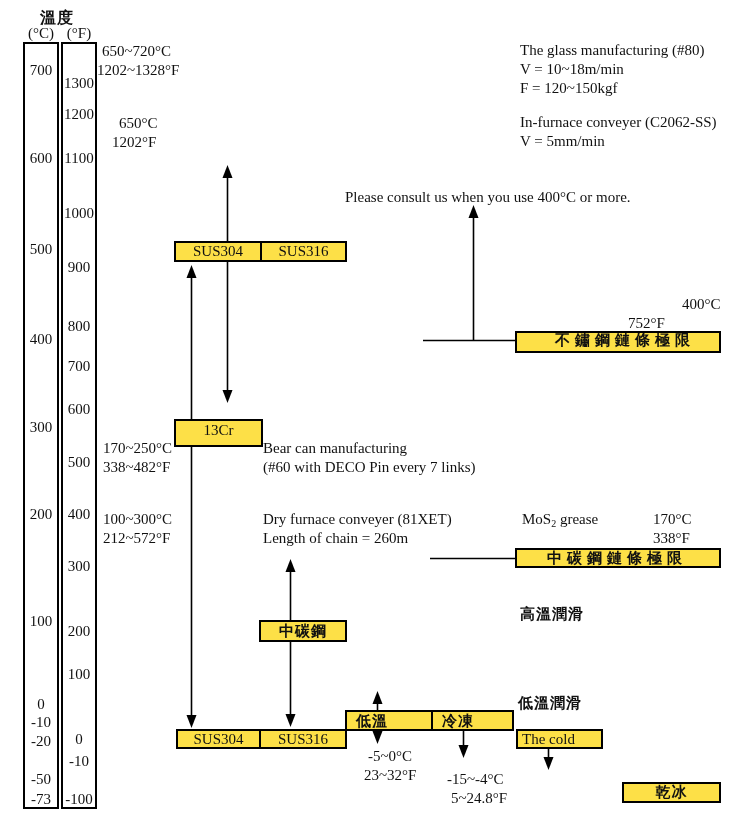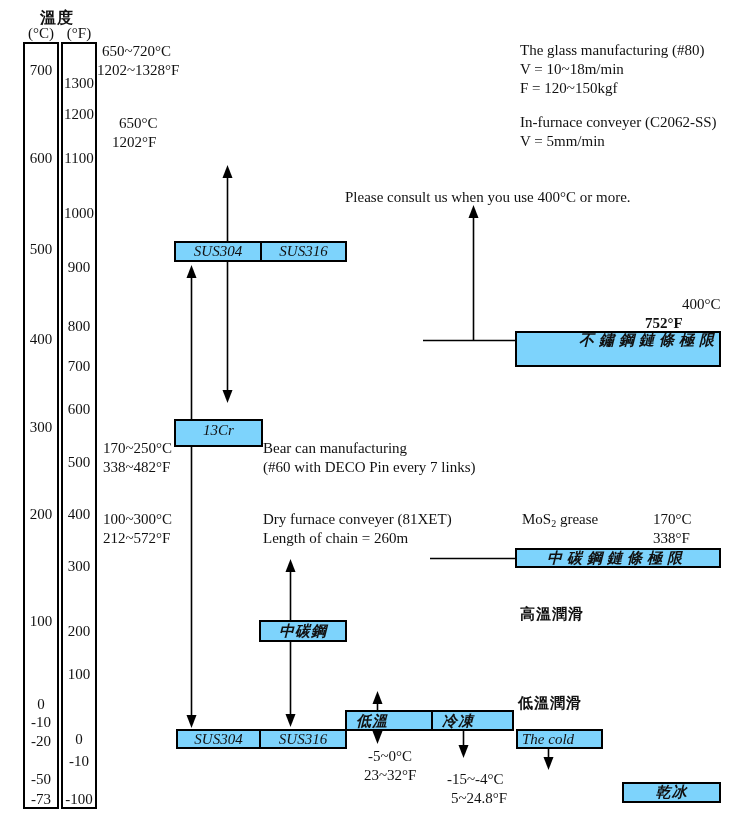--- a/index.html
+++ b/index.html
@@ -3,22 +3,22 @@
 <meta charset="utf-8">
 <style>
   html,body{margin:0;padding:0;background:#fff;}
   #page{position:relative;width:745px;height:831px;background:#ffffff;
         font-family:"Liberation Serif","DejaVu Serif",serif;color:#111;overflow:hidden;}
   #arrow-layer{position:absolute;left:0;top:0;z-index:1;}
   .txt{position:absolute;font-size:15px;line-height:19px;white-space:nowrap;z-index:3;}
   .cjk{font-weight:bold;letter-spacing:1px;}
   .scale-col{position:absolute;border:2px solid #000;background:#fff;box-sizing:border-box;z-index:2;}
   .tick{position:absolute;width:36px;text-align:center;font-size:15px;line-height:18px;z-index:3;}
-  .box{position:absolute;border:2px solid #000;background:#7dd3fc;box-sizing:border-box;
-       font-size:15px;text-align:center;overflow:hidden;z-index:2;font-style:italic;}
+  .box{position:absolute;border:2px solid #000;background:#fde047;box-sizing:border-box;
+       font-size:15px;text-align:center;overflow:hidden;z-index:2;}
   .box .lbl{display:block;}
   .limit-lbl{font-weight:bold;letter-spacing:5px;font-size:15px;}
   sub.ss{font-size:10px;vertical-align:-3px;}
 </style>
 </head>
 <body>
 
 <div id="page">
 
   <svg id="arrow-layer" width="745" height="831" viewBox="0 0 745 831">
@@ -116,34 +116,34 @@
     <div>V = 10~18m/min</div>
     <div>F = 120~150kgf</div>
   </div>
   <div class="txt" style="left:520px;top:113px;">
     <div>In-furnace conveyer (C2062-SS)</div>
     <div>V = 5mm/min</div>
   </div>
 
   <div class="txt" style="left:345px;top:188px;">Please consult us when you use 400°C or more.</div>
   <div class="txt" style="left:653px;top:295px;margin-left:29px;">400°C</div>
-  <div class="txt" style="left:645px;top:314px;font-weight:bold;">752°F</div>
+  <div class="txt" style="left:628px;top:314px;">752°F</div>
 
   <div class="box" style="left:174px;top:241px;width:88px;height:21px;line-height:17px;">
     <span class="lbl">SUS304</span>
   </div>
   <div class="box" style="left:260px;top:241px;width:87px;height:21px;line-height:17px;">
     <span class="lbl">SUS316</span>
   </div>
 
   <div class="box" style="left:174px;top:419px;width:89px;height:28px;line-height:18px;">
     <span class="lbl">13Cr</span>
   </div>
 
-  <div class="box" style="left:515px;top:331px;width:206px;height:36px;line-height:15px;text-align:right;padding-left:14px;">
+  <div class="box" style="left:515px;top:331px;width:206px;height:22px;line-height:15px;text-align:center;padding-left:14px;">
     <span class="lbl limit-lbl">不鏽鋼鏈條極限</span>
   </div>
 
   <div class="txt" style="left:103px;top:439px;">170~250°C</div>
   <div class="txt" style="left:103px;top:458px;">338~482°F</div>
   <div class="txt" style="left:263px;top:439px;">
     <div>Bear can manufacturing</div>
     <div>(#60 with DECO Pin every 7 links)</div>
   </div>
 

